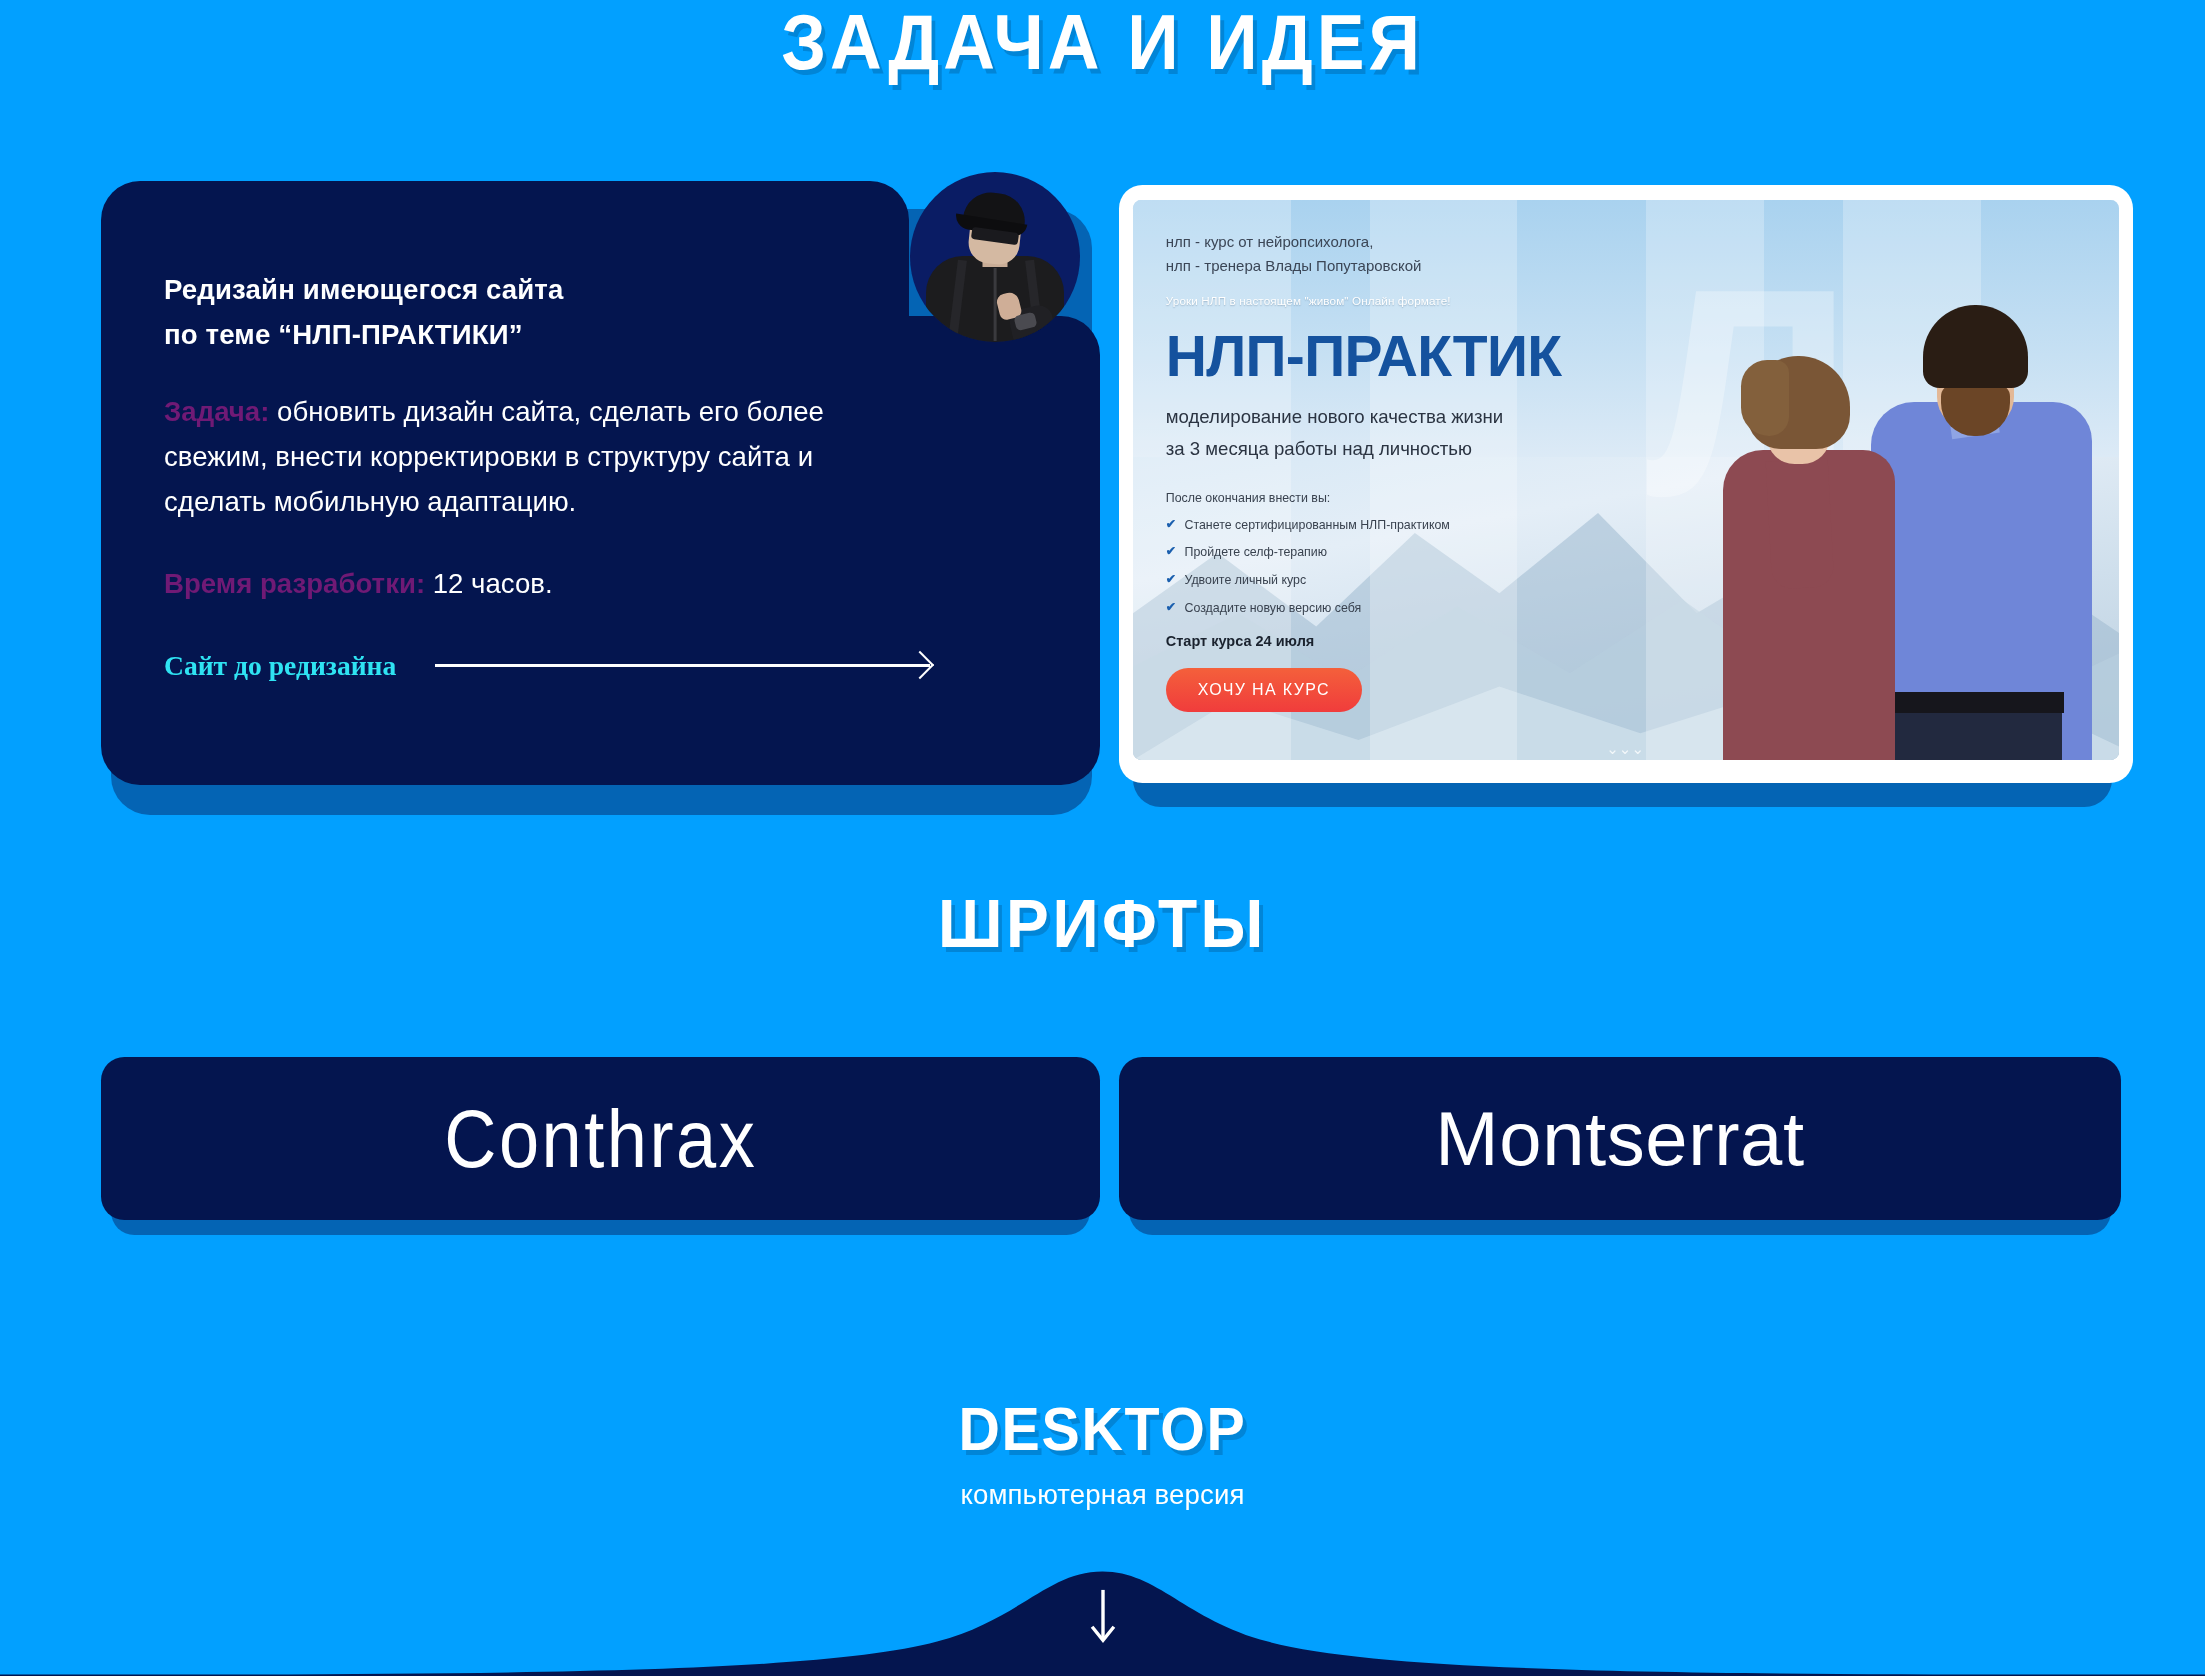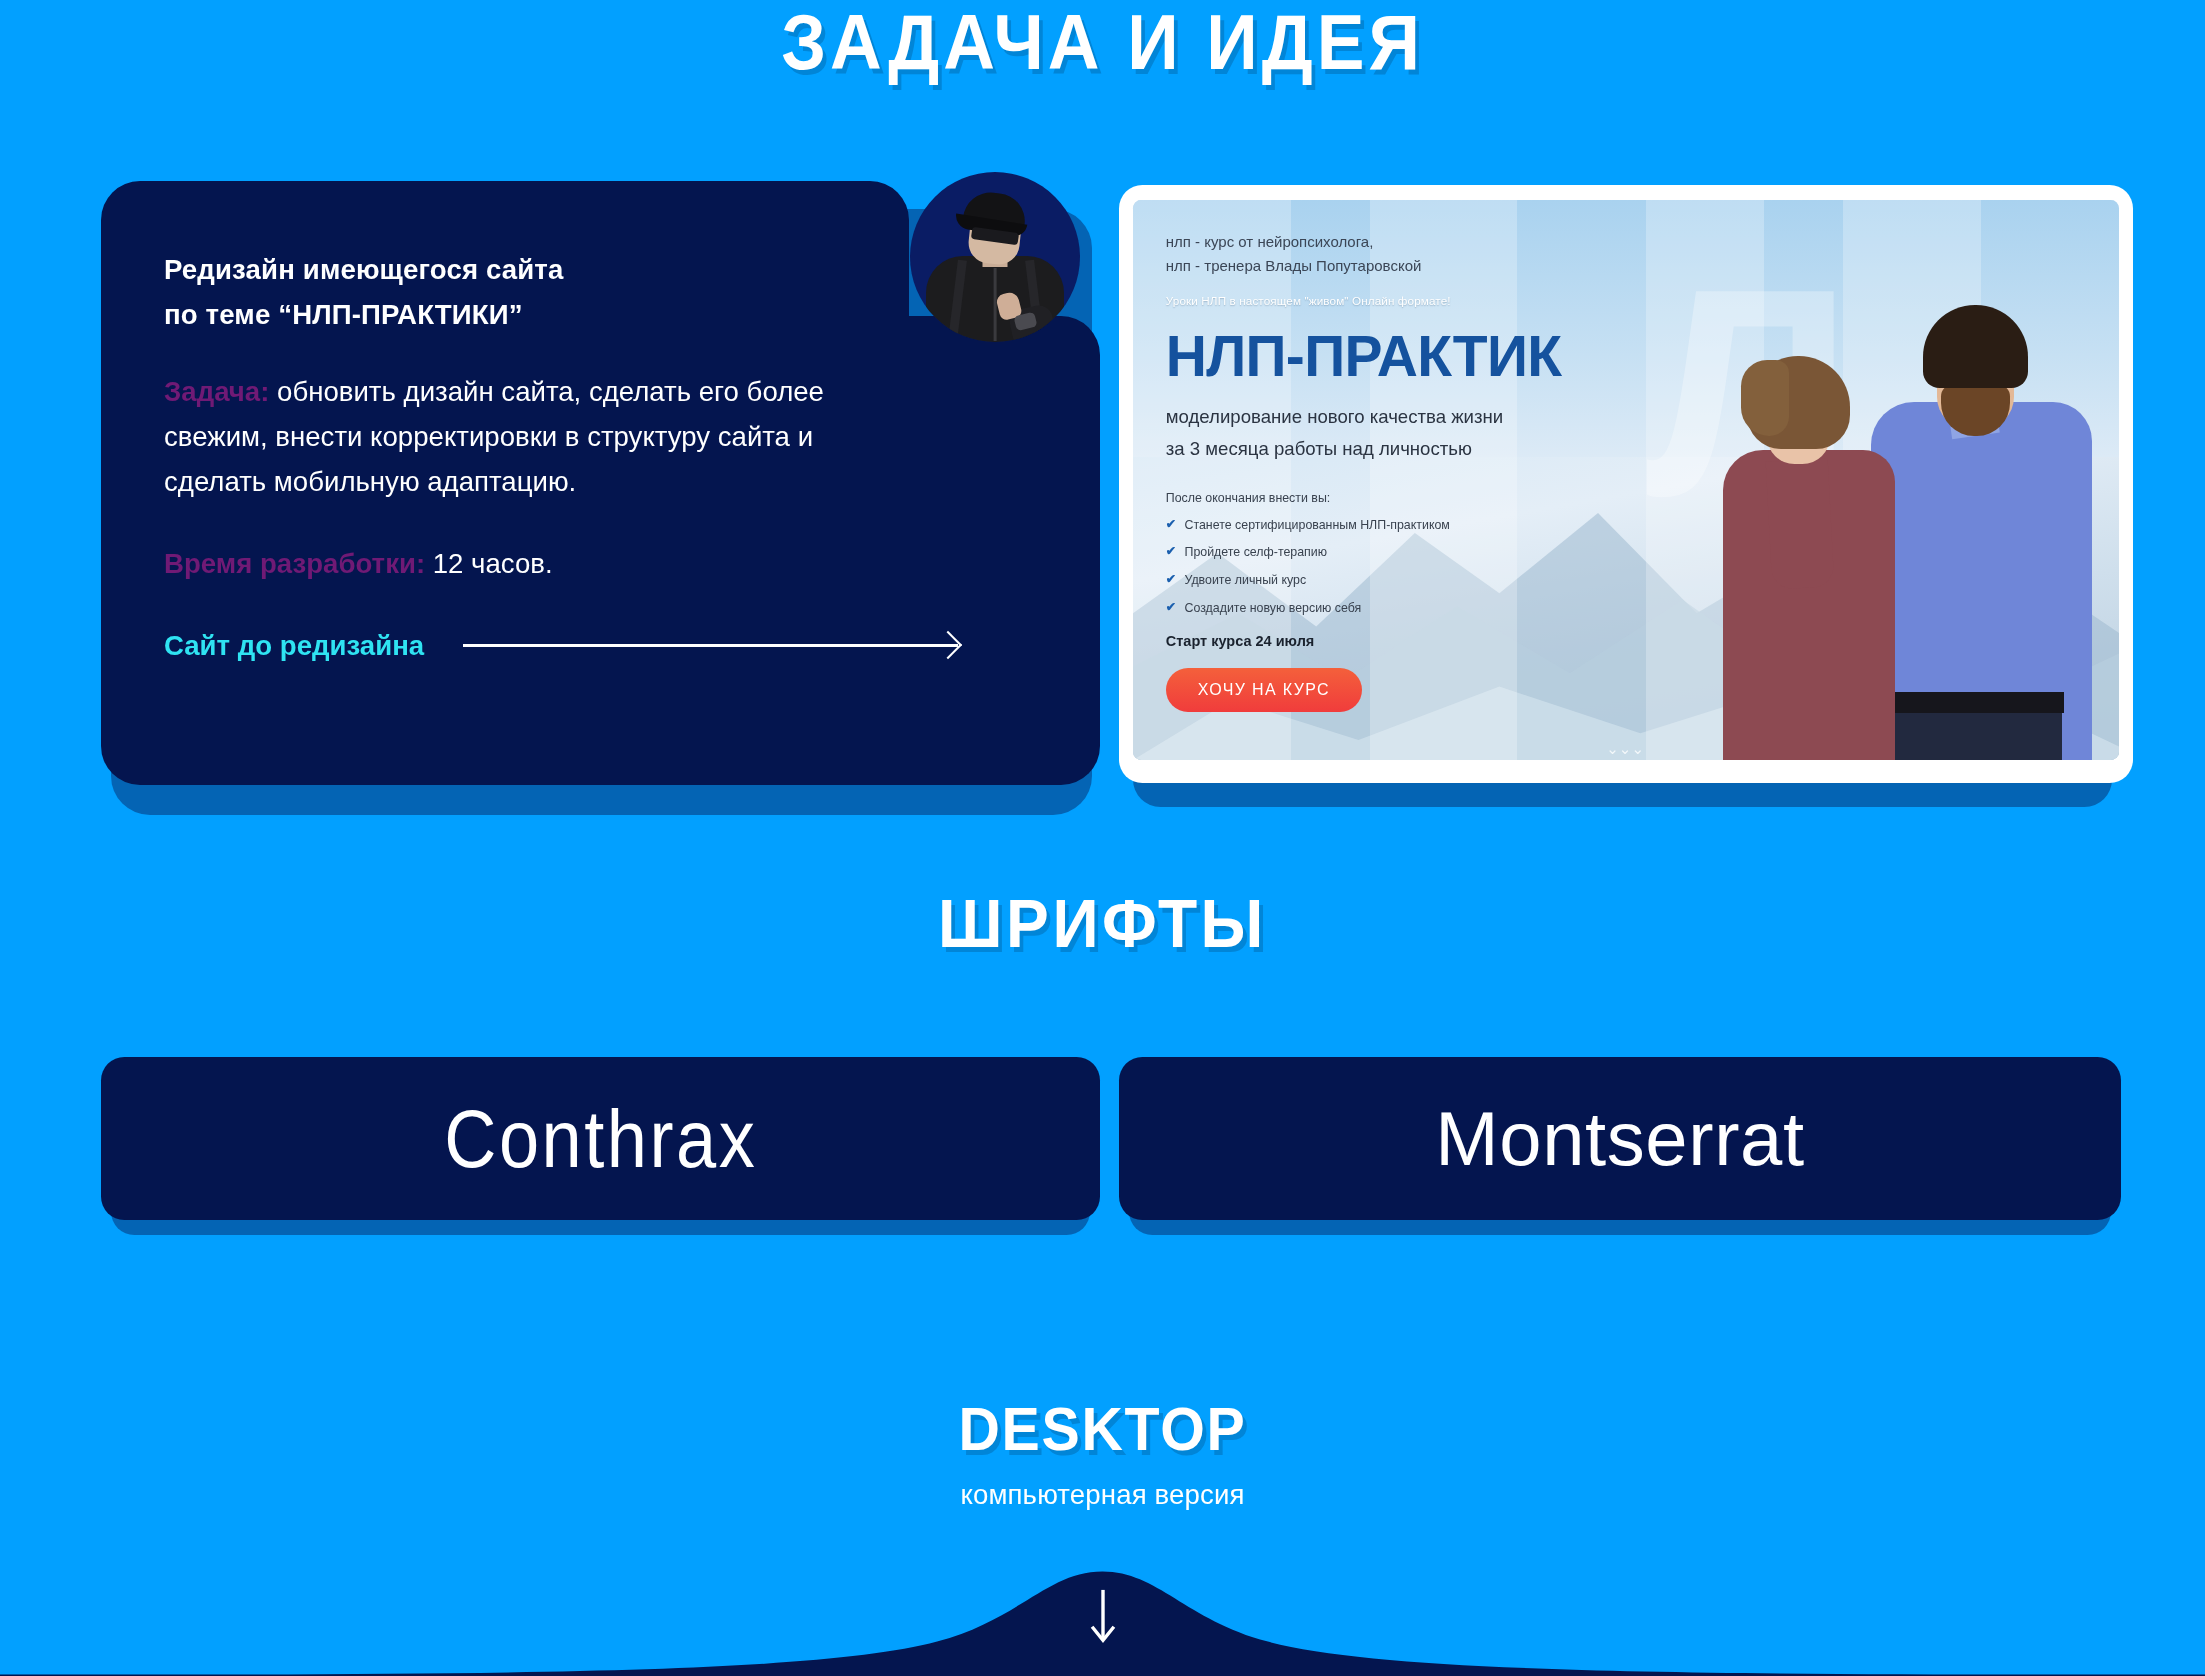--- a/index.html
+++ b/index.html
@@ -239,21 +239,21 @@
     height: 39px;
     background: #202024;
     border-radius: 13.8px;
     transform: rotate(-12deg);
   }
 
   
   #brief-content {
     position: absolute;
     left: 164px;
-    top: 248px;
+    top: 268px;
     width: 730px;
     color: #ffffff;
   }
   .brief-heading {
     font-size: 27.6px;
     font-weight: 700;
     line-height: 1.62;
     letter-spacing: 0.005em;
     margin-bottom: 33px;
   }
@@ -267,20 +267,21 @@
   .brief-time {
     font-size: 27.6px;
     font-weight: 400;
     line-height: 1.5;
     margin-bottom: 45px;
   }
   #brief-link-row {
     display: flex;
     align-items: center;
     gap: 39px;
+    font-family: Liberation Serif, serif;
   }
   #brief-link-text {
     font-size: 27.6px;
     font-weight: 700;
     color: #2FE3F2;
     white-space: nowrap;
   }
   #brief-link-arrow {
     position: relative;
     flex: 0 0 auto;

